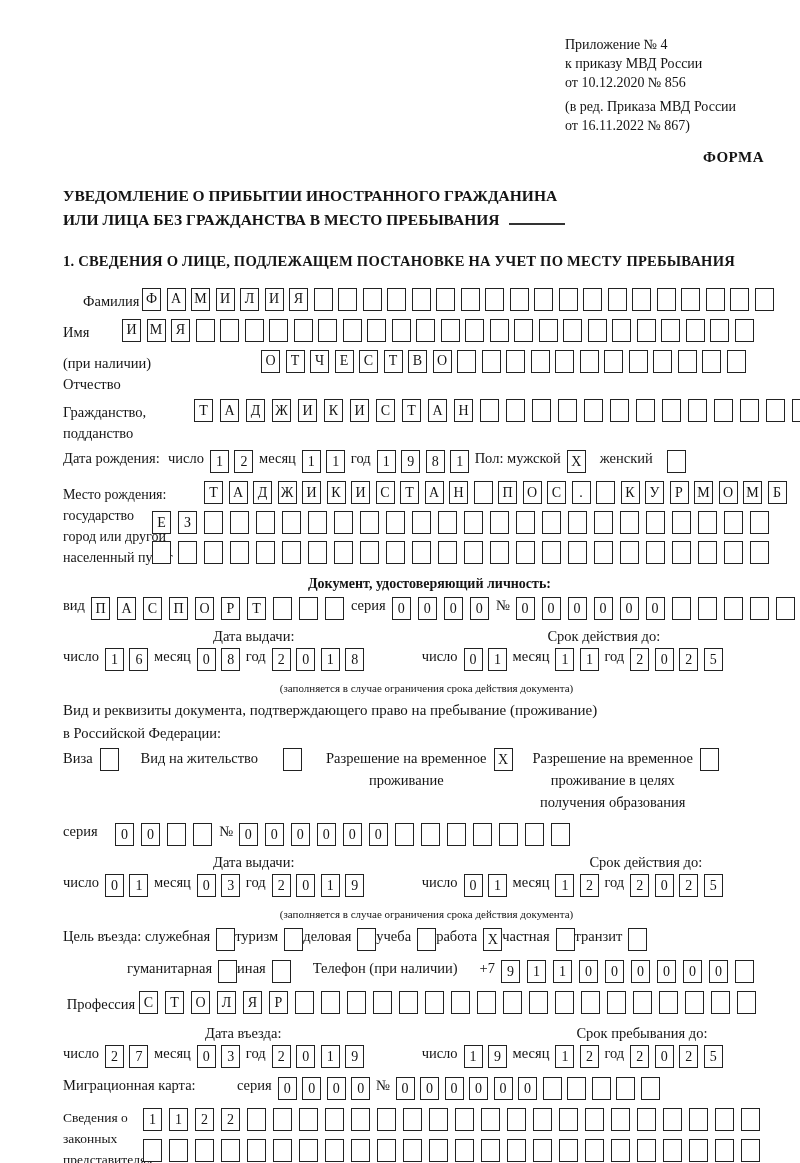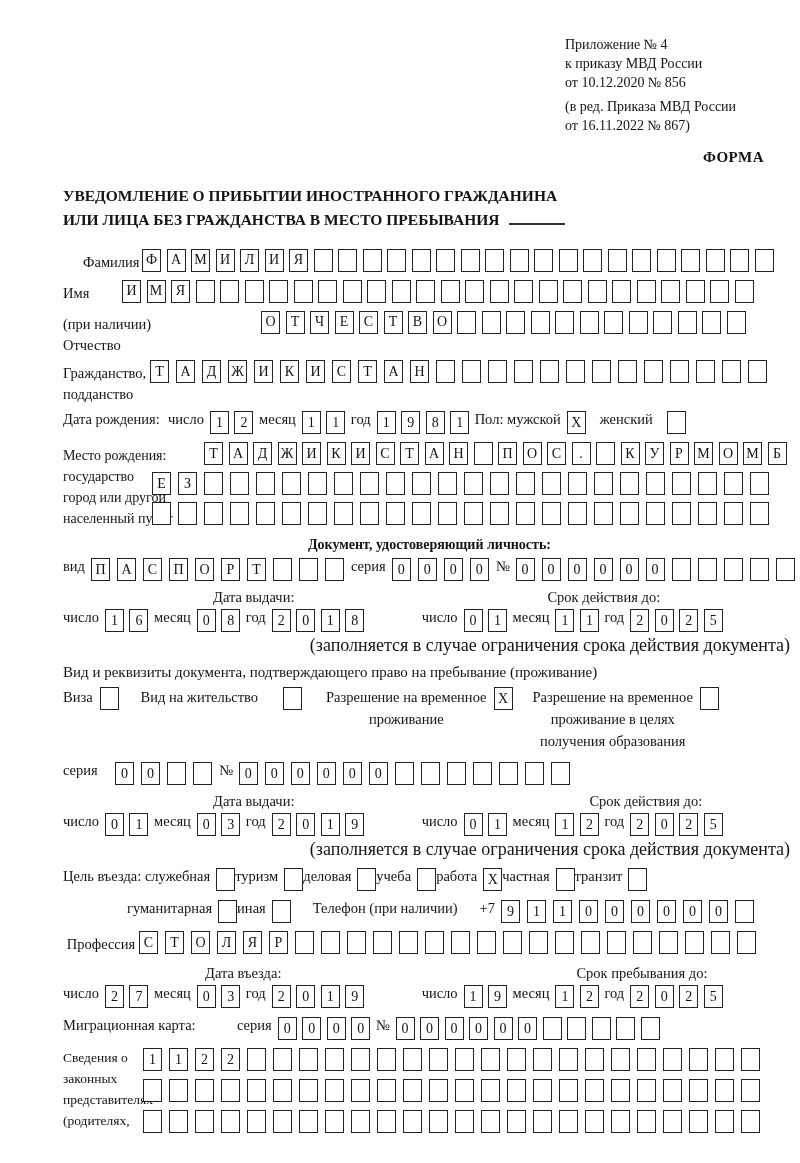--- a/index.html
+++ b/index.html
@@ -26,21 +26,21 @@
     width:19px;height:23px;border:1.6px solid #222;
     align-items:center;justify-content:center;
     font-size:14px;line-height:1;background:#fff;
   }
   .cells .cell{margin-right:5.5px;}
   .cells.wide .cell{margin-right:7px;}
   .inl{display:flex;}
   .inl .txt{font-size:14.5px;margin:0 6px 0 0;white-space:nowrap;}
   .gap8{margin-left:8px;}.gap12{margin-left:12px;}
   .two-col-head{display:flex;font-size:14.5px;margin-top:8px;}
-  .note{font-size:18px;text-align:right;padding-right:6px;margin-top:3px;}
+  .note{font-size:11px;text-align:center;padding-right:6px;margin-top:11px;}
   .opt{display:flex;align-items:flex-start;}
   .opt .olabel{font-size:14.5px;text-align:center;line-height:1.5;margin-right:7px;white-space:nowrap;}
   .cb{margin-right:0;}
   .small-label{font-size:13.5px;line-height:1.55;}
 </style>
 </head>
 <body>
 
 <div class="page">
 
@@ -51,20 +51,21 @@
     <div class="sub">(в ред. Приказа МВД России</div>
     <div>от 16.11.2022 № 867)</div>
   </div>
   <div class="forma">ФОРМА</div>
 
   <div class="title">
     <div>УВЕДОМЛЕНИЕ О ПРИБЫТИИ ИНОСТРАННОГО ГРАЖДАНИНА</div>
     <div><span>ИЛИ ЛИЦА БЕЗ ГРАЖДАНСТВА В МЕСТО ПРЕБЫВАНИЯ</span><span class="uline"></span></div>
   </div>
 
+  <div class="sec1">1. СВЕДЕНИЯ О ЛИЦЕ, ПОДЛЕЖАЩЕМ ПОСТАНОВКЕ НА УЧЕТ ПО МЕСТУ ПРЕБЫВАНИЯ</div>
 
   <div class="frow" style="margin-top:18px;margin-left:20px;">
     <div class="flabel" style="width:59px;">Фамилия</div>
     <div class="cells">
         <span class="cell">Ф</span>
         <span class="cell">А</span>
         <span class="cell">М</span>
         <span class="cell">И</span>
         <span class="cell">Л</span>
         <span class="cell">И</span>
@@ -145,21 +146,21 @@
         <span class="cell"></span>
         <span class="cell"></span>
         <span class="cell"></span>
         <span class="cell"></span>
         <span class="cell"></span>
         <span class="cell"></span>
         <span class="cell"></span>
       </div>
   </div>
 
-  <div class="frow" style="margin-top:4px;">
+  <div class="frow" style="margin-top:4px;gap:44px;">
     <div class="flabel" style="width:87px;">
       <div>Гражданство,</div>
       <div>подданство</div>
     </div>
     <div class="cells wide">
         <span class="cell">Т</span>
         <span class="cell">А</span>
         <span class="cell">Д</span>
         <span class="cell">Ж</span>
         <span class="cell">И</span>
@@ -376,20 +377,21 @@
         <span class="cell">2</span>
         <span class="cell">0</span>
         <span class="cell">2</span>
         <span class="cell">5</span>
       </span>
   </div>
 
   <div class="note">(заполняется в случае ограничения срока действия документа)</div>
 
   <div style="font-size:15px;margin-top:8px;">Вид и реквизиты документа, подтверждающего право на пребывание (проживание)</div>
+  <div style="font-size:14.5px;margin-top:6px;">в Российской Федерации:</div>
 
   <div class="frow" style="margin-top:6px;">
     <div class="opt">
       <span class="olabel">Виза</span>
       <span class="cell cb"></span>
     </div>
     <div class="opt" style="margin-left:22px;">
       <span class="olabel">Вид на жительство</span>
       <span class="cell cb" style="margin-left:18px;"></span>
     </div>

